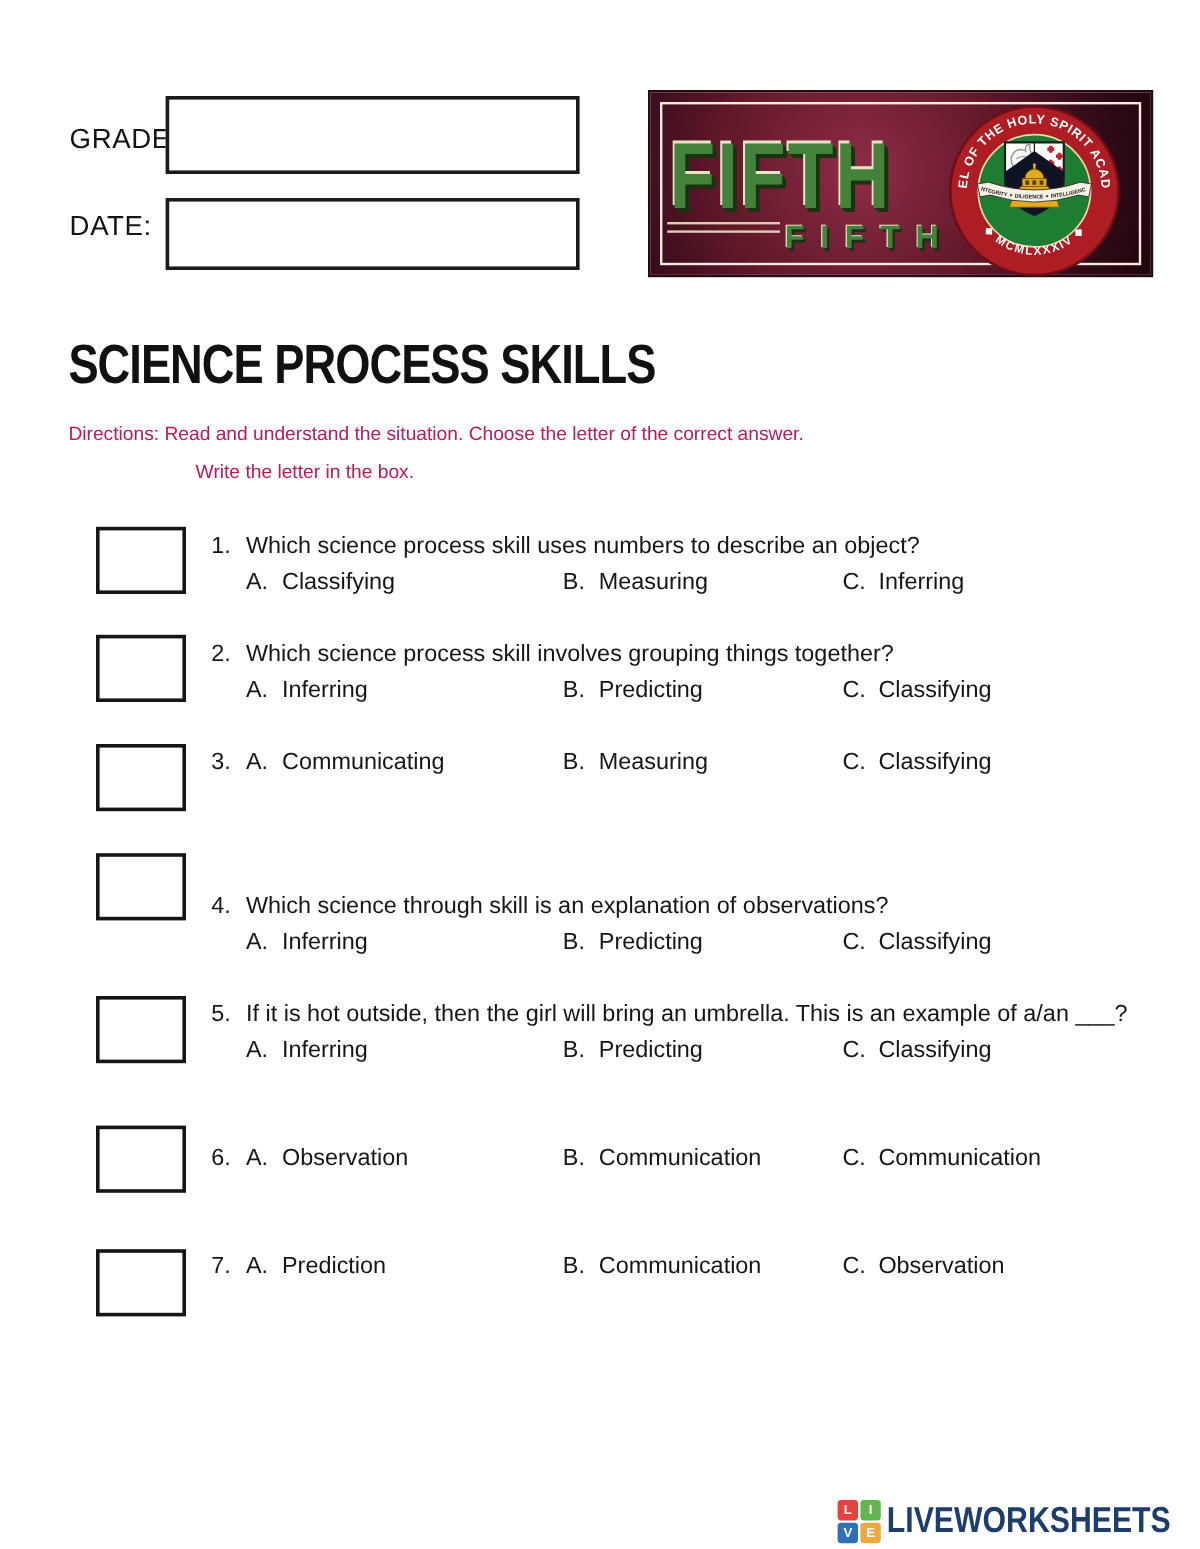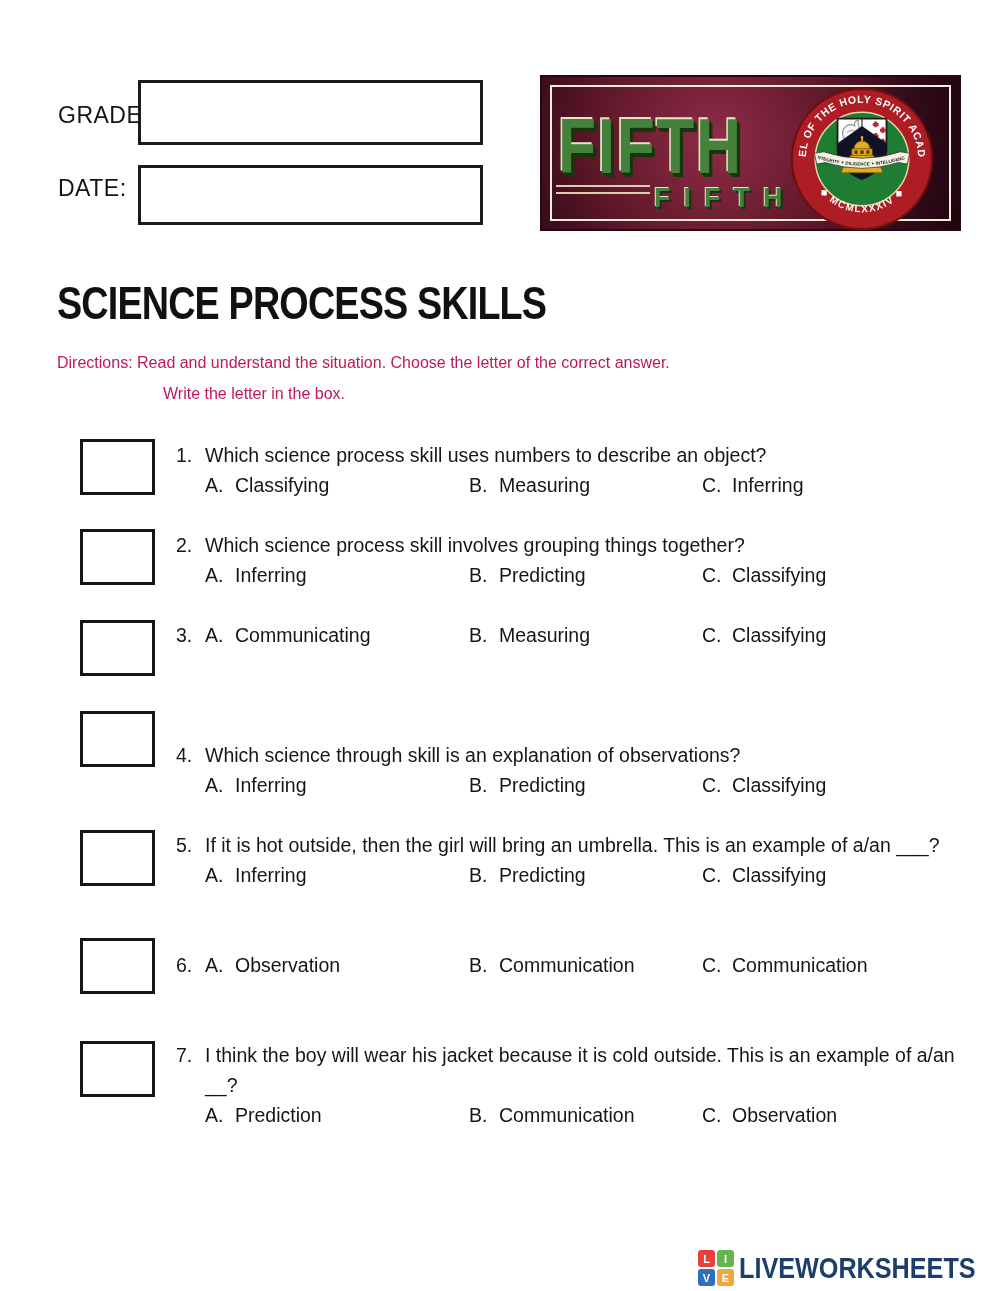--- a/index.html
+++ b/index.html
@@ -258,21 +258,20 @@
             <span class="opt-letter">C.</span>
             <span>Communication</span>
           </div>
       </div>
     </div>
   </div>
 
   <div class="q" style="top:1040px;">
     <span class="q-num">7.</span>
     <div class="q-body">
-      <div class="q-text">I think the boy will wear his jacket because it is cold outside. This is an example of a/an __?</div>
       <div class="opts">
         <div class="opt opt-a">
             <span class="opt-letter">A.</span>
             <span>Prediction</span>
           </div>
         <div class="opt opt-b">
             <span class="opt-letter">B.</span>
             <span>Communication</span>
           </div>
         <div class="opt opt-c">

